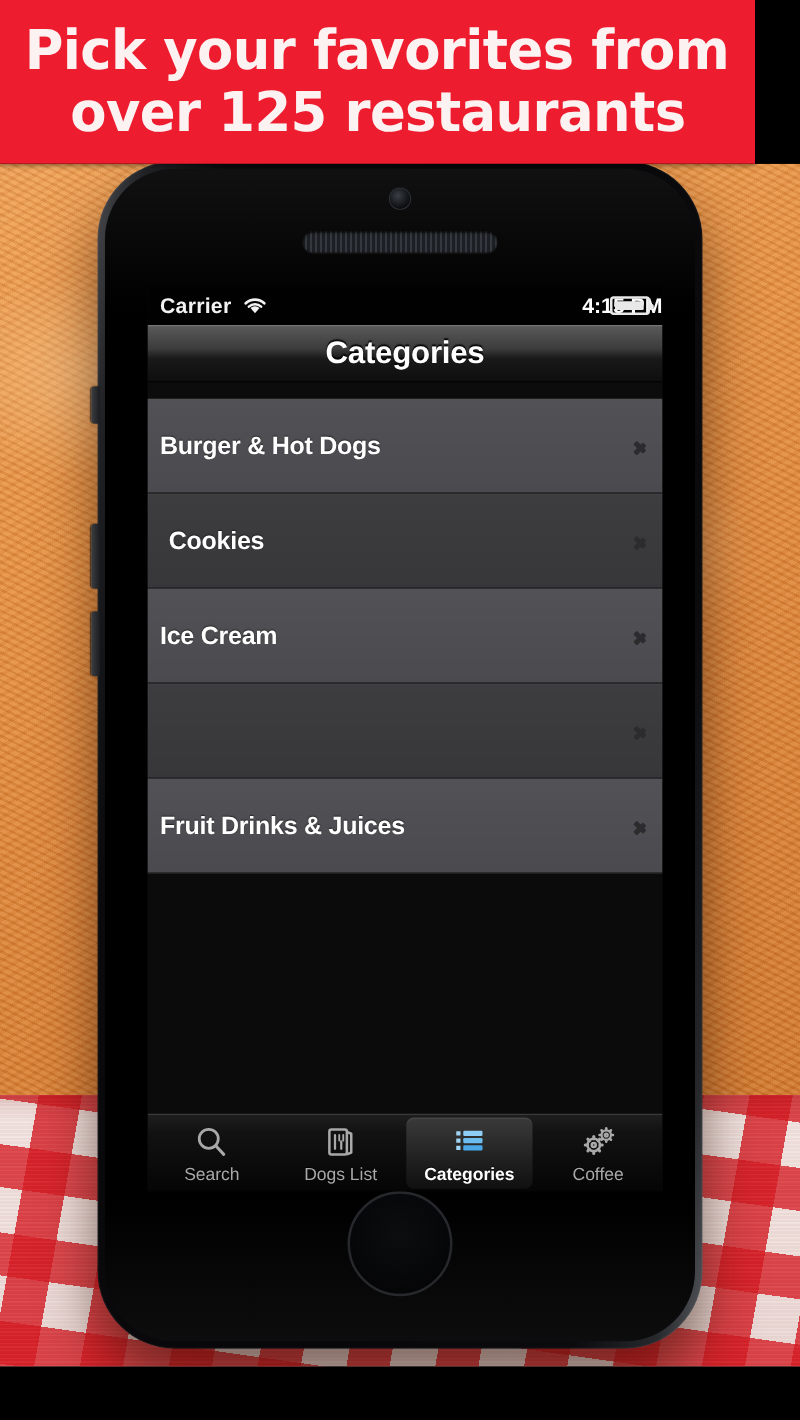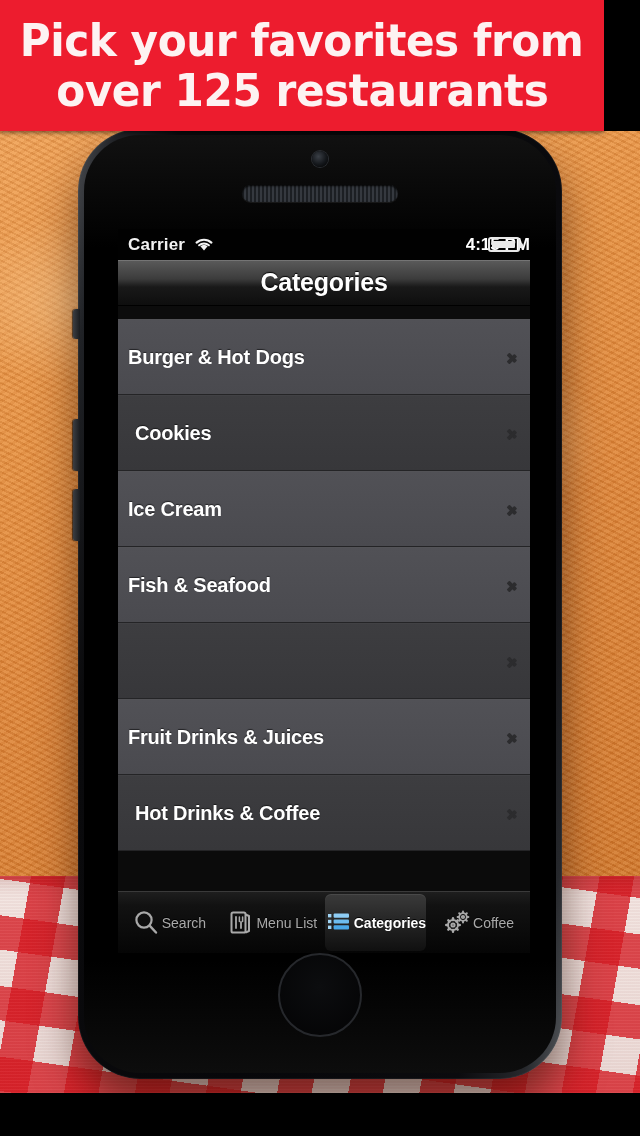--- a/index.html
+++ b/index.html
@@ -189,21 +189,21 @@
   .chev:after  { top:13px; transform:rotate(-45deg); transform-origin:left center; }
 
   
   #tabbar {
     position:absolute; left:0; bottom:0; width:412px; height:62px;
     background:linear-gradient(180deg,#1e1e1e 0%,#121212 22%,#050505 100%);
     border-top:1px solid #3a3a3a;
     display:flex;
   }
   .tab {
-    flex:1; display:flex; 
+    flex:1; display:flex; flex-direction:column;
     align-items:center; justify-content:center; gap:2px;
     position:relative; margin:2px 1px; border-radius:6px;
   }
   .tab.active {
     background:linear-gradient(180deg,#3a3a3a 0%,#222 55%,#101010 100%);
     box-shadow:inset 0 1px 0 rgba(255,255,255,.08);
   }
   .tab .ticon { height:30px; display:flex; align-items:center; justify-content:center; }
   .tab .tlabel {
     font-size:14px; color:#a9a9a9; font-weight:normal;
@@ -259,33 +259,25 @@
           <span class="chev"></span>
         </div>
         <div class="row dark">
           <span class="label">Cookies</span>
           <span class="chev"></span>
         </div>
         <div class="row light">
           <span class="label">Ice Cream</span>
           <span class="chev"></span>
         </div>
-        <div class="row light">
-          <span class="label">Fish &amp; Seafood</span>
-          <span class="chev"></span>
-        </div>
         <div class="row dark">
           <span class="chev"></span>
         </div>
         <div class="row light">
           <span class="label">Fruit Drinks &amp; Juices</span>
-          <span class="chev"></span>
-        </div>
-        <div class="row dark">
-          <span class="label">Hot Drinks &amp; Coffee</span>
           <span class="chev"></span>
         </div>
       </div>
 
       <div id="tabbar">
 
         <div class="tab">
           <span class="ticon">
             <svg width="27" height="27" viewBox="0 0 27 27">
               <circle cx="11" cy="11" r="7.6" stroke="#a9a9a9" stroke-width="2.2" fill="none"></circle>
@@ -298,21 +290,21 @@
         <div class="tab">
           <span class="ticon">
             <svg width="27" height="27" viewBox="0 0 27 27">
               <rect x="4.5" y="3.5" width="14" height="20" rx="1.6" stroke="#a9a9a9" stroke-width="2" fill="none"></rect>
               <path d="M18.5 5.5 L22 7 L22 22 L18.5 23.5" stroke="#a9a9a9" stroke-width="2" fill="none" stroke-linejoin="round"></path>
               <line x1="9" y1="8" x2="9" y2="19" stroke="#a9a9a9" stroke-width="1.8" stroke-linecap="round"></line>
               <line x1="14" y1="13" x2="14" y2="19" stroke="#a9a9a9" stroke-width="1.8" stroke-linecap="round"></line>
               <path d="M12.4 8 L12.4 12.4 M15.6 8 L15.6 12.4" stroke="#a9a9a9" stroke-width="1.5" stroke-linecap="round"></path>
             </svg>
           </span>
-          <span class="tlabel">Menu List</span>
+          <span class="tlabel">Dogs List</span>
         </div>
 
         <div class="tab active">
           <span class="ticon">
             <svg width="27" height="27" viewBox="0 0 27 27">
               <rect x="3" y="5" width="3.4" height="3.4" fill="#9fd4f4"></rect>
               <rect x="3" y="10.8" width="3.4" height="3.4" fill="#9fd4f4"></rect>
               <rect x="3" y="16.6" width="3.4" height="3.4" fill="#9fd4f4"></rect>
               <rect x="8.6" y="4.6" width="15.4" height="4.2" rx="1" fill="#8ecdf5"></rect>
               <rect x="8.6" y="10.4" width="15.4" height="4.2" rx="1" fill="#6dbdf0"></rect>

